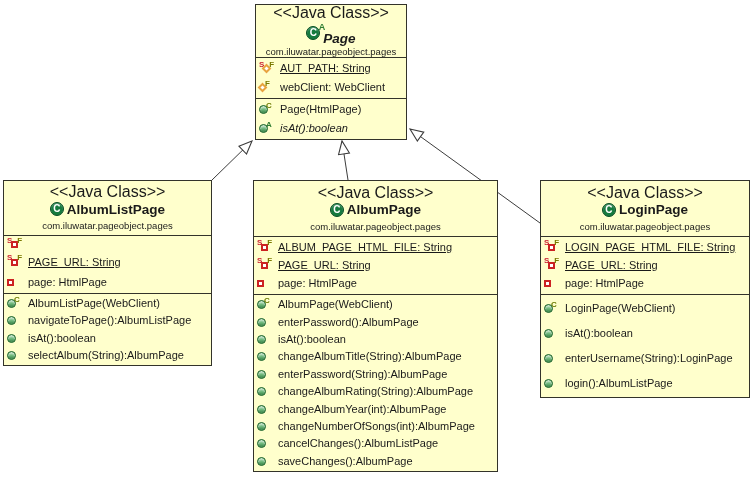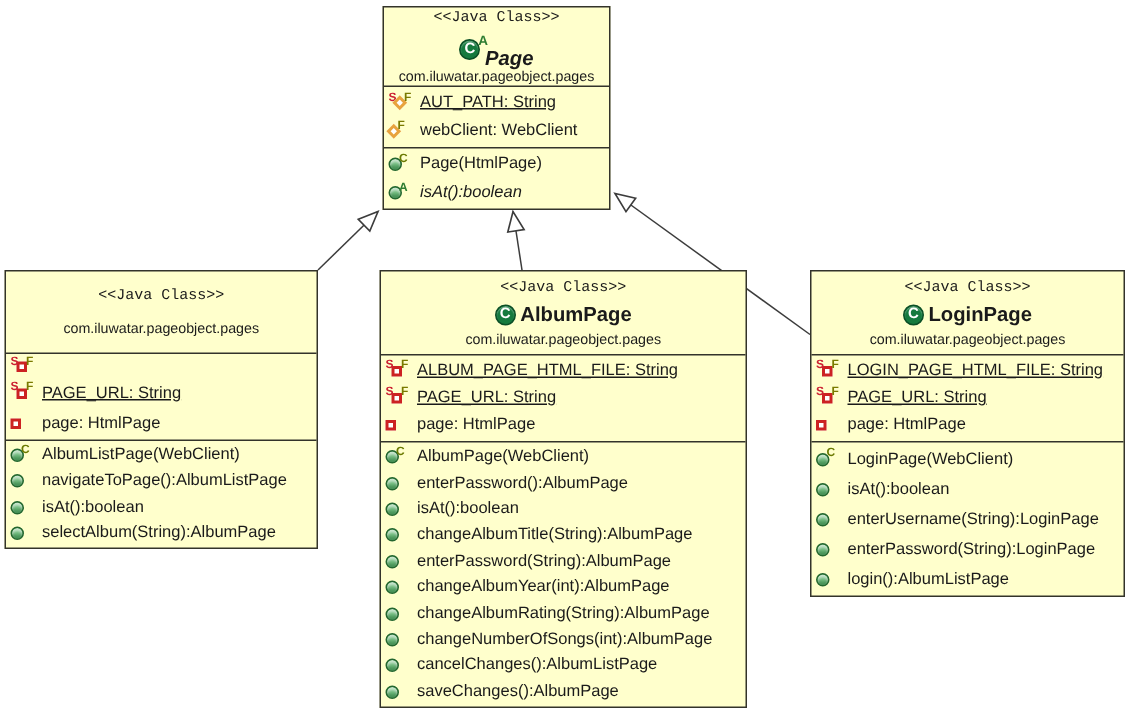--- a/index.html
+++ b/index.html
@@ -12,21 +12,21 @@
   .uml-class {
     position:absolute; box-sizing:border-box;
     background:#ffffcc; border:1px solid #33332a;
     display:flex; flex-direction:column;
     box-shadow:0 0 0 0 transparent;
   }
   .title-compartment {
     box-sizing:border-box; display:flex; flex-direction:column;
     align-items:center; justify-content:space-evenly; padding:2px 2px 1px 2px;
   }
-  .stereotype { font-size:10px; line-height:12px; color:#1a1a1a;font-family:Liberation Mono, monospace; }
+  .stereotype { font-size:16px; line-height:12px; color:#1a1a1a; }
   .name-row { display:flex; align-items:center; gap:3px; }
   .class-name { font-size:13.5px; font-weight:bold; line-height:15px; }
   .class-name.abstract { font-style:italic;margin-top:12px; }
   .package-name { font-size:9.5px; line-height:11px; color:#1a1a1a; }
 
   .class-icon {
     width:14px; height:14px; border-radius:50%; flex:none;
     background:#157a3e; border:1px solid #0b4f26; color:#ffffff;
     display:inline-flex; align-items:center; justify-content:center;
     font-size:10px; font-weight:bold; box-sizing:border-box;
@@ -127,20 +127,26 @@
             <span class="dec dec-a">A</span>
           </span>
           <span class="m-text abstract">isAt():boolean</span>
         </div>
       </div>
   </div>
 
   <div class="uml-class" style="left:3px; top:180px; width:209px; height:186px;">
     <div class="title-compartment" style="height:54px; flex:none;">
       <div class="stereotype">&lt;&lt;Java Class&gt;&gt;</div>
+      <div class="name-row">
+        <span class="icon-wrap">
+            <span class="class-icon"></span>
+          </span>
+        <span class="class-name">AlbumListPage</span>
+      </div>
       <div class="package-name">com.iluwatar.pageobject.pages</div>
     </div>
     <div class="compartment fields" style="height:58px; flex:none;">
         <div class="member-row">
           <span class="m-icon">
             <span class="dec dec-s">S</span>
             <span class="sq"></span>
             <span class="dec dec-f">F</span>
           </span>
         </div>
@@ -252,27 +258,27 @@
         <div class="member-row">
           <span class="m-icon">
             <span class="circle"></span>
           </span>
           <span class="m-text">enterPassword(String):AlbumPage</span>
         </div>
         <div class="member-row">
           <span class="m-icon">
             <span class="circle"></span>
           </span>
+          <span class="m-text">changeAlbumRating(String):AlbumPage</span>
+        </div>
+        <div class="member-row">
+          <span class="m-icon">
+            <span class="circle"></span>
+          </span>
           <span class="m-text">changeAlbumYear(int):AlbumPage</span>
-        </div>
-        <div class="member-row">
-          <span class="m-icon">
-            <span class="circle"></span>
-          </span>
-          <span class="m-text">changeAlbumRating(String):AlbumPage</span>
         </div>
         <div class="member-row">
           <span class="m-icon">
             <span class="circle"></span>
           </span>
           <span class="m-text">changeNumberOfSongs(int):AlbumPage</span>
         </div>
         <div class="member-row">
           <span class="m-icon">
             <span class="circle"></span>
@@ -340,24 +346,18 @@
         <div class="member-row">
           <span class="m-icon">
             <span class="circle"></span>
           </span>
           <span class="m-text">enterUsername(String):LoginPage</span>
         </div>
         <div class="member-row">
           <span class="m-icon">
             <span class="circle"></span>
           </span>
-          <span class="m-text">enterPassword(String):LoginPage</span>
-        </div>
-        <div class="member-row">
-          <span class="m-icon">
-            <span class="circle"></span>
-          </span>
           <span class="m-text">login():AlbumListPage</span>
         </div>
       </div>
   </div>
 
 </div>
 
 </body></html>

